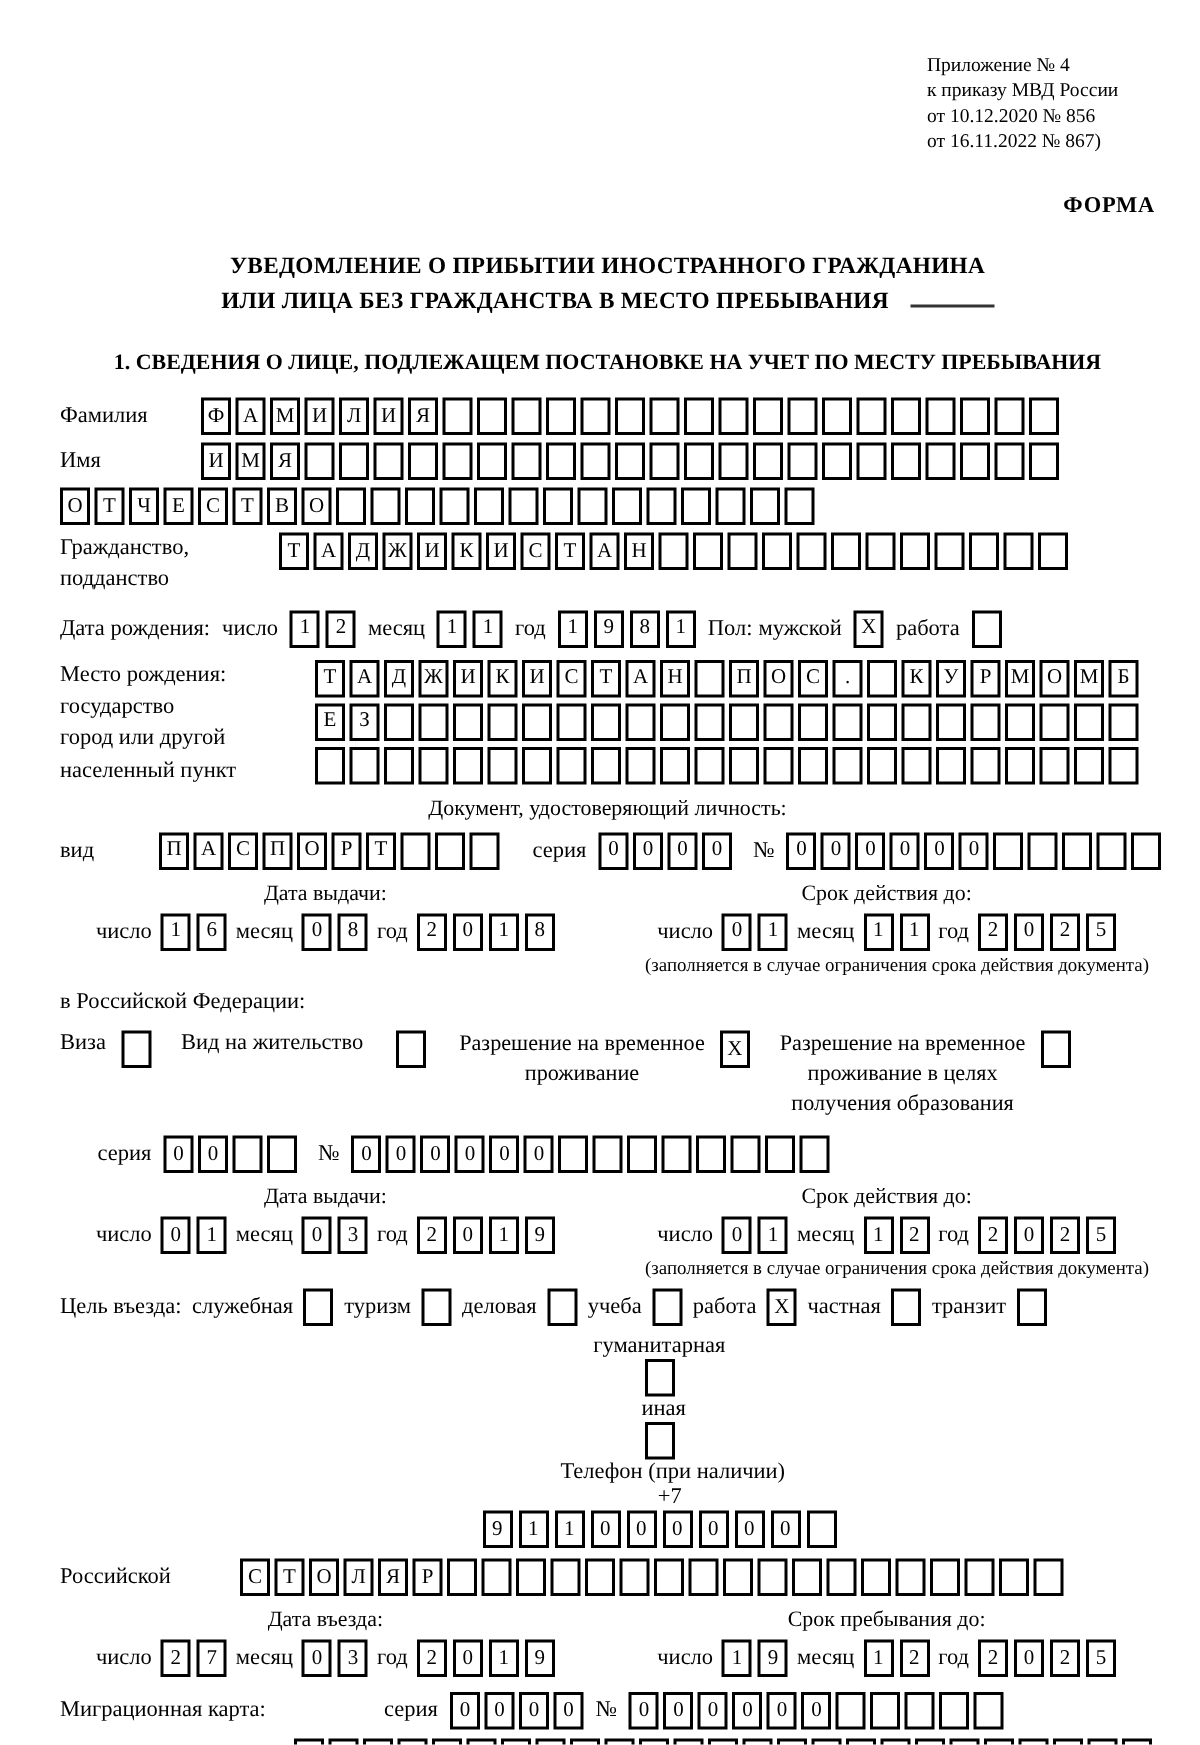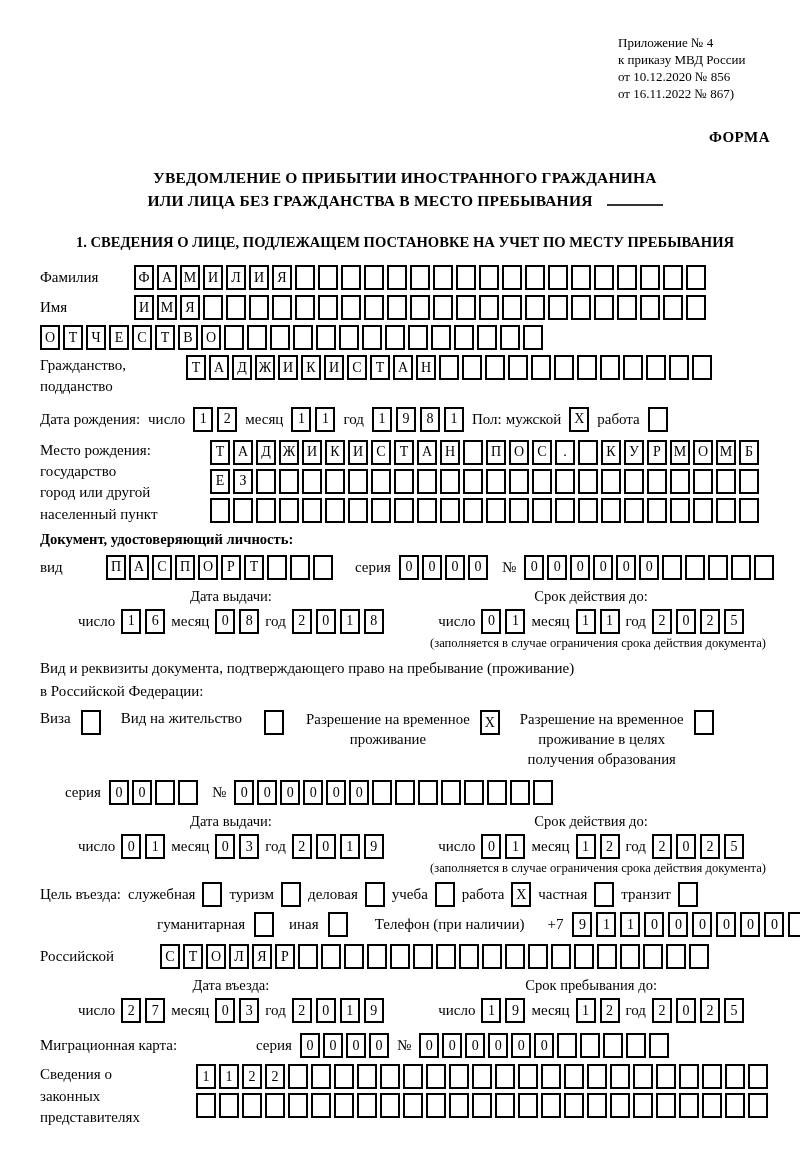--- a/index.html
+++ b/index.html
@@ -27,33 +27,33 @@
   .w165 { flex:0 0 162px; }
   .w60 { flex:0 0 58px; }
 
   .cells { display:flex; column-gap:3px; flex-wrap:nowrap; }
   .cells.g4 { column-gap:4px; }
   .cell, .cb { flex:0 0 auto; width:20px; height:25px; border:2px solid #000;
     display:inline-flex; align-items:center; justify-content:center;
     font-size:14px; background:#fff; }
   .stack { display:flex; flex-direction:column; row-gap:4px; }
 
-  .dochead { font-weight:bold; font-size:14.6px; margin:6px 0 7px 0; }
+  .dochead { text-align:center; font-weight:normal; font-size:14.6px; margin:6px 0 7px 0; }
 
   .daterow { display:flex; justify-content:space-between; padding-right:26px; margin-top:8px; }
   .dgroup { }
   .dgroup .dtitle { text-align:center; font-size:14.6px; margin-bottom:4px; }
   .drow { display:flex; align-items:center; column-gap:6px; font-size:15px; }
   .noterow { text-align:right; font-size:12.6px; margin:2px 4px 6px 0; }
 
   .intro { font-size:15px; line-height:1.55; margin-top:4px; }
   .optrow { margin-top:7px; column-gap:10px; }
   .optlbl { text-align:center; font-size:14.8px; line-height:1.35; }
-  .ml14 { margin-left:14px; } .ml6 { margin-left:6px; } .ml22 { margin-left:38px; }
-  .indent25 { margin-left:25px; } .indent95 { margin-left:117px; }
+  .ml14 { margin-left:14px; } .ml6 { margin-left:6px; } .ml22 { margin-left:24px; }
+  .indent25 { margin-left:25px; } .indent95 { margin-left:69px;flex-direction:column; }
 </style>
 </head>
 <body>
 
 <div class="page">
 
   <div class="hdr">
     <div>Приложение № 4</div>
     <div>к приказу МВД России</div>
     <div>от 10.12.2020 № 856</div>
@@ -386,21 +386,20 @@
             <span class="cell">0</span>
             <span class="cell">2</span>
             <span class="cell">5</span>
           </span>
       </div>
     </div>
   </div>
   <div class="noterow">(заполняется в случае ограничения срока действия документа)</div>
 
   <div class="intro">
-    <div>Вид и реквизиты документа, подтверждающего право на пребывание (проживание)</div>
     <div>в Российской Федерации:</div>
   </div>
 
   <div class="row top optrow">
     <span class="lbl">Виза</span>
     <span class="cb"></span>
     <span class="lbl" style="margin-left:10px;">Вид на жительство</span>
     <span class="cb" style="margin-left:12px;"></span>
     <span class="optlbl" style="margin-left:12px;">
       <div>Разрешение на временное</div>

